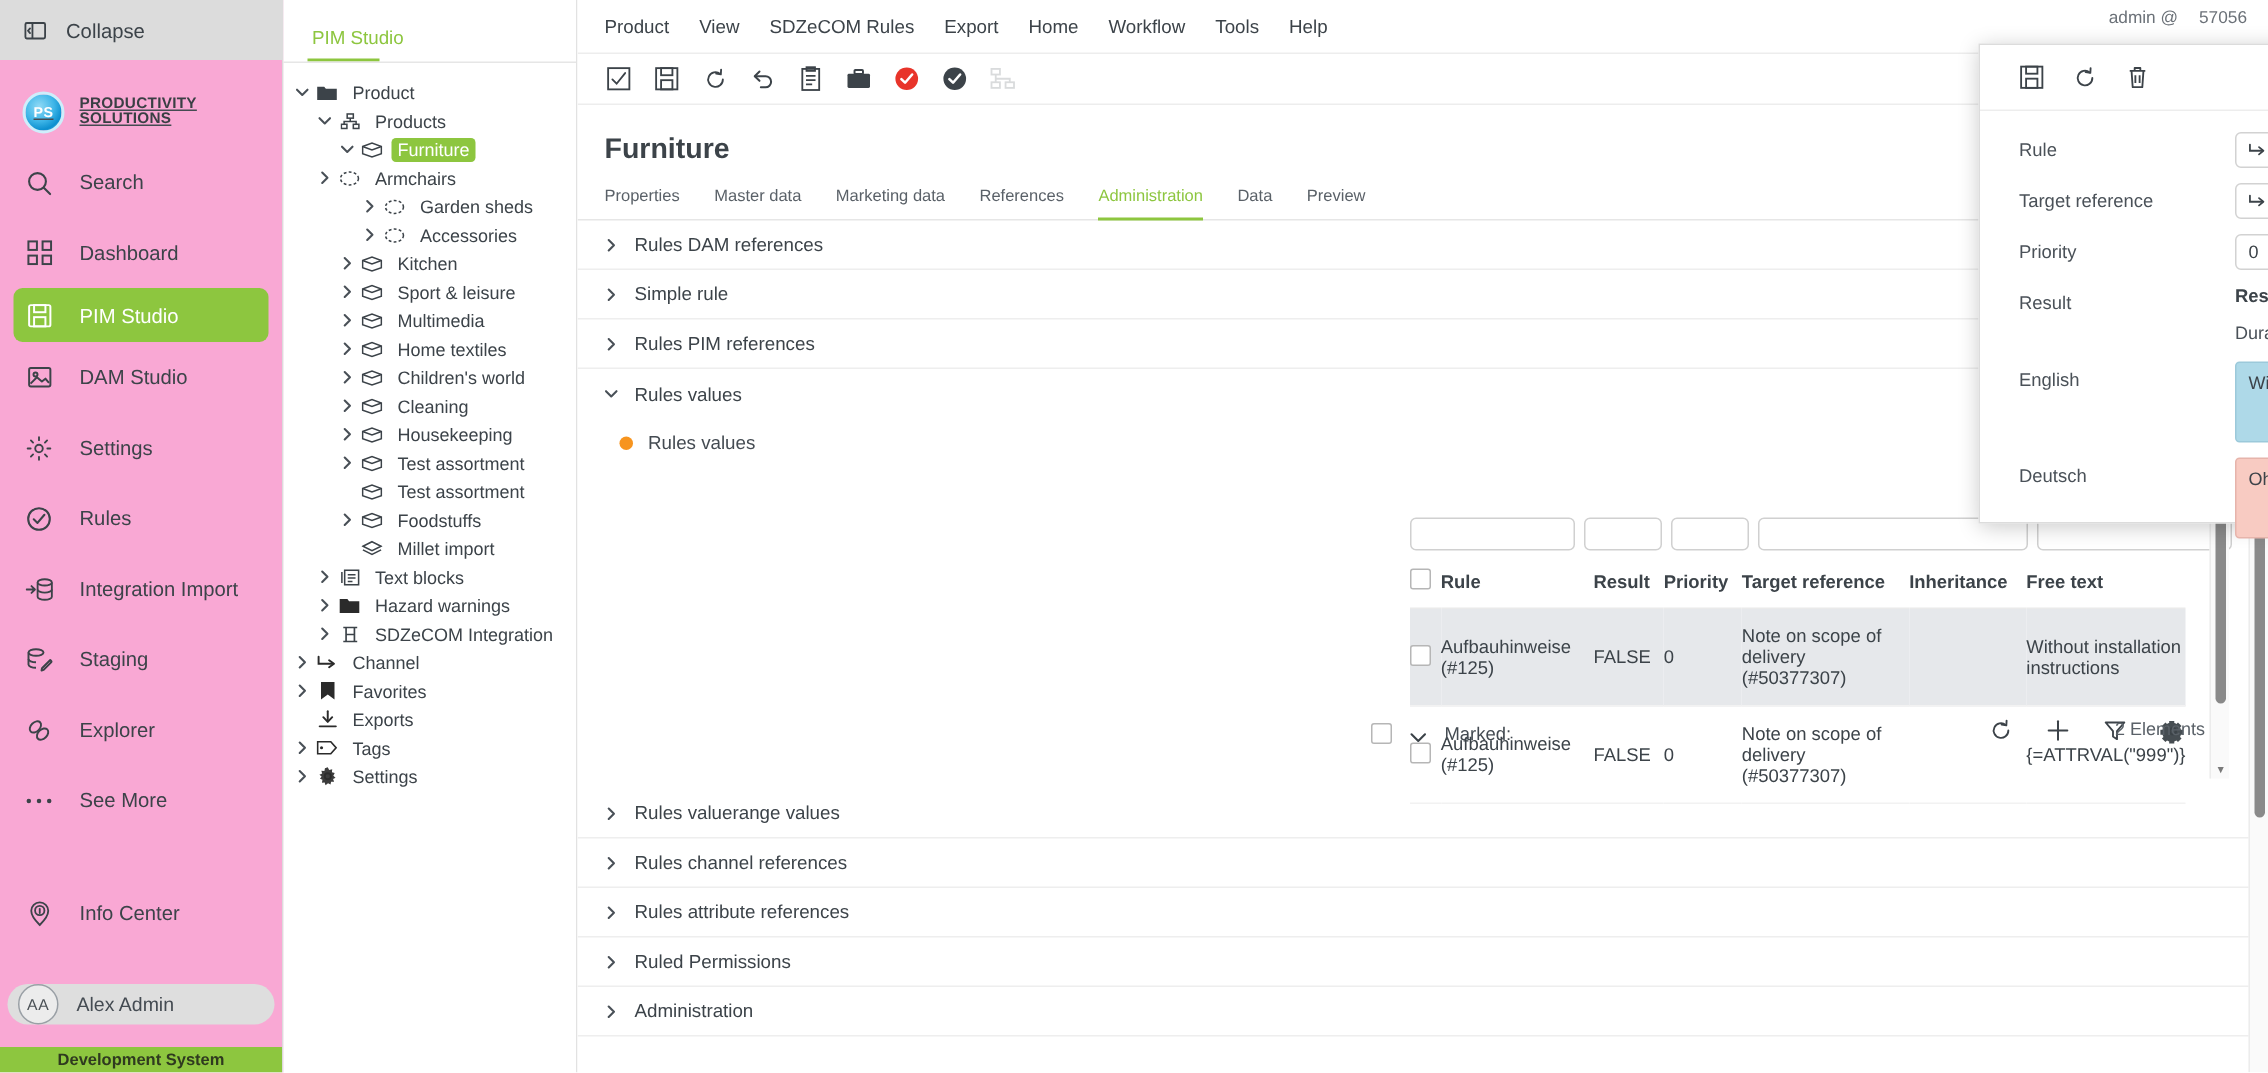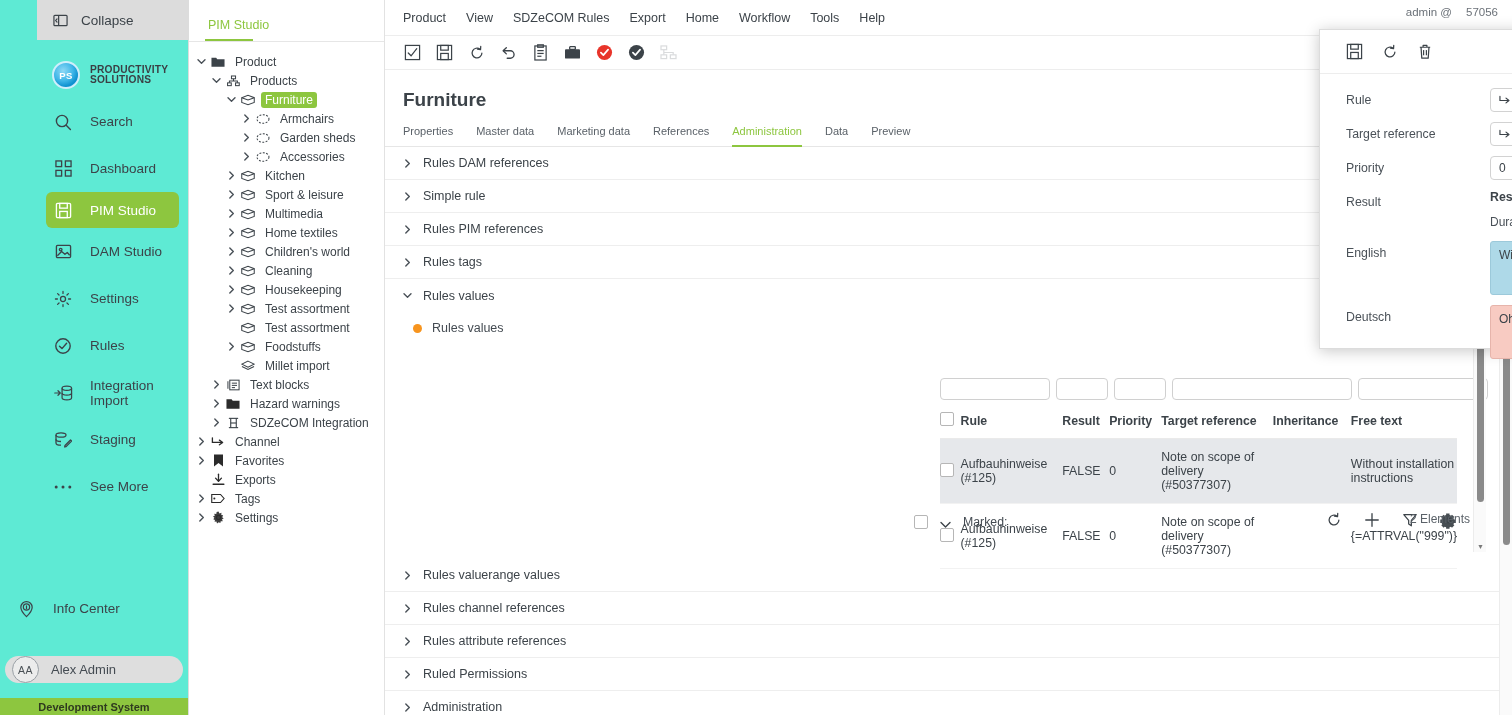--- a/index.html
+++ b/index.html
@@ -10,36 +10,35 @@
     background: #ffffff;
     font-family: "Liberation Sans", sans-serif;
     font-size: 13px;
     color: #444b52;
   }
   .app { position: relative; width: 1512px; height: 715px; display: flex; }
 
   
   .leftnav {
     width: 189px; height: 715px;
-    background: #5eead4;
+    background: #f9a8d4;
     position: relative;
     flex: 0 0 189px;
     border-right: 1px solid #dcdcdc;
-    padding-left: 37px;
   }
   .collapse-row {
     height: 40px; display: flex; align-items: center;
     padding-left: 16px; gap: 13px;
     background: #dcdcdc; color: #3c4349;
     font-size: 13.5px;
     cursor: pointer;
   }
   .brand {
     height: 46px; display: flex; align-items: center;
-    padding-left: 15px; gap: 10px; margin-top: 12px;
+    padding-left: 15px; gap: 10px; margin-top: 12px; text-decoration: underline;
   }
   .brand-logo {
     width: 28px; height: 28px; border-radius: 50%;
     background: radial-gradient(circle at 38% 33%, #8fd9f5 0%, #3fb6e8 45%, #0c8fcf 72%, #7fd2f0 100%);
     border: 2px solid #cfeefb;
     color: #ffffff; font-size: 9.5px; font-weight: bold;
     display: flex; align-items: center; justify-content: center;
     letter-spacing: .3px;
   }
   .brand-text { line-height: 1.02; font-weight: bold; font-size: 10.2px; color: #3a3f44; letter-spacing: .2px;}
@@ -294,20 +293,29 @@
         <svg width="18" height="18" viewBox="0 0 18 18" fill="none" stroke="#3c4349" stroke-width="1.3">
           <ellipse cx="7" cy="4" rx="5" ry="2.2"></ellipse>
             <path d="M2 4v8c0 1.2 2.2 2.2 5 2.2"></path>
           <path d="M2 8.3c0 1.2 2.2 2.2 5 2.2"></path>
           <path d="M11 14.5 L16.5 9 L17.6 10.1 L12.1 15.6 L10.7 16z" stroke-linejoin="round"></path>
         </svg>
       </span>
       <span>Staging</span>
     </div>
 
+    <div class="nav-item">
+      <span class="ico">
+        <svg width="18" height="18" viewBox="0 0 18 18" fill="none" stroke="#3c4349" stroke-width="1.3">
+          <ellipse cx="6.6" cy="6.6" rx="4.4" ry="3" transform="rotate(-45 6.6 6.6)"></ellipse>
+          <ellipse cx="11.4" cy="11.4" rx="4.4" ry="3" transform="rotate(-45 11.4 11.4)"></ellipse>
+        </svg>
+      </span>
+      <span>Explorer</span>
+    </div>
 
     <div class="nav-item">
       <span class="ico">
         <svg width="18" height="6" viewBox="0 0 18 6" fill="#3c4349">
           <circle cx="2.2" cy="3" r="1.5"></circle>
             <circle cx="9" cy="3" r="1.5"></circle>
             <circle cx="15.8" cy="3" r="1.5"></circle>
         </svg>
       </span>
       <span>See More</span>
@@ -375,21 +383,21 @@
             </svg>
           </span>
           <span class="ticon">
             <svg width="14" height="12" viewBox="0 0 15 12" fill="none" stroke="#3c4349" stroke-width="1.1">
               <path d="M0.8 3.5 L7.5 1 L14.2 3.5 V8.6 L7.5 11 L0.8 8.6Z"></path>
               <path d="M0.8 3.5 L7.5 6 L14.2 3.5"></path>
             </svg>
           </span>
           <span class="tlabel">Furniture</span>
         </div>
-        <div class="tnode" style="padding-left: 53px;">
+        <div class="tnode" style="padding-left: 23px;">
           <span class="caret">
             <svg width="9" height="9" viewBox="0 0 9 9" fill="none" stroke="#4a5158" stroke-width="1.4">
               <path d="M2.8 1 L6.3 4.5 L2.8 8" stroke-linecap="round" stroke-linejoin="round"></path>
             </svg>
           </span>
           <span class="ticon">
             <svg width="14" height="12" viewBox="0 0 15 12" fill="none" stroke="#3c4349" stroke-width="1.1" stroke-dasharray="2 1.6">
               <ellipse cx="7.5" cy="6" rx="6.4" ry="4.6"></ellipse>
             </svg>
           </span>
@@ -810,28 +818,20 @@
           </span>
           <span>Simple rule</span>
         </div>
         <div class="section">
           <span class="caret">
             <svg width="9" height="9" viewBox="0 0 9 9" fill="none" stroke="#4a5158" stroke-width="1.4">
               <path d="M2.8 1 L6.3 4.5 L2.8 8" stroke-linecap="round" stroke-linejoin="round"></path>
             </svg>
           </span>
           <span>Rules PIM references</span>
-        </div>
-        <div class="section">
-          <span class="caret">
-            <svg width="9" height="9" viewBox="0 0 9 9" fill="none" stroke="#4a5158" stroke-width="1.4">
-              <path d="M2.8 1 L6.3 4.5 L2.8 8" stroke-linecap="round" stroke-linejoin="round"></path>
-            </svg>
-          </span>
-          <span>Rules tags</span>
         </div>
         <div class="section" style="border-bottom: none;">
           <span class="caret">
             <svg width="9" height="9" viewBox="0 0 9 9" fill="none" stroke="#4a5158" stroke-width="1.4">
               <path d="M1 2.8 L4.5 6.3 L8 2.8" stroke-linecap="round" stroke-linejoin="round"></path>
             </svg>
           </span>
           <span>Rules values</span>
         </div>
       </div>

